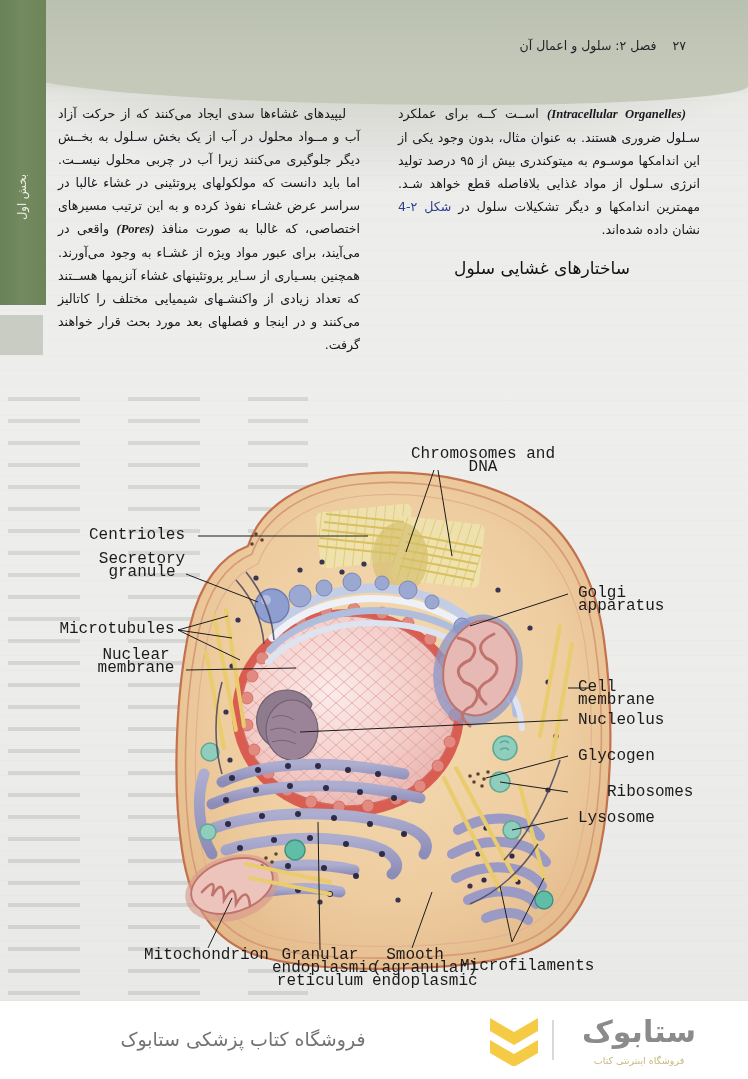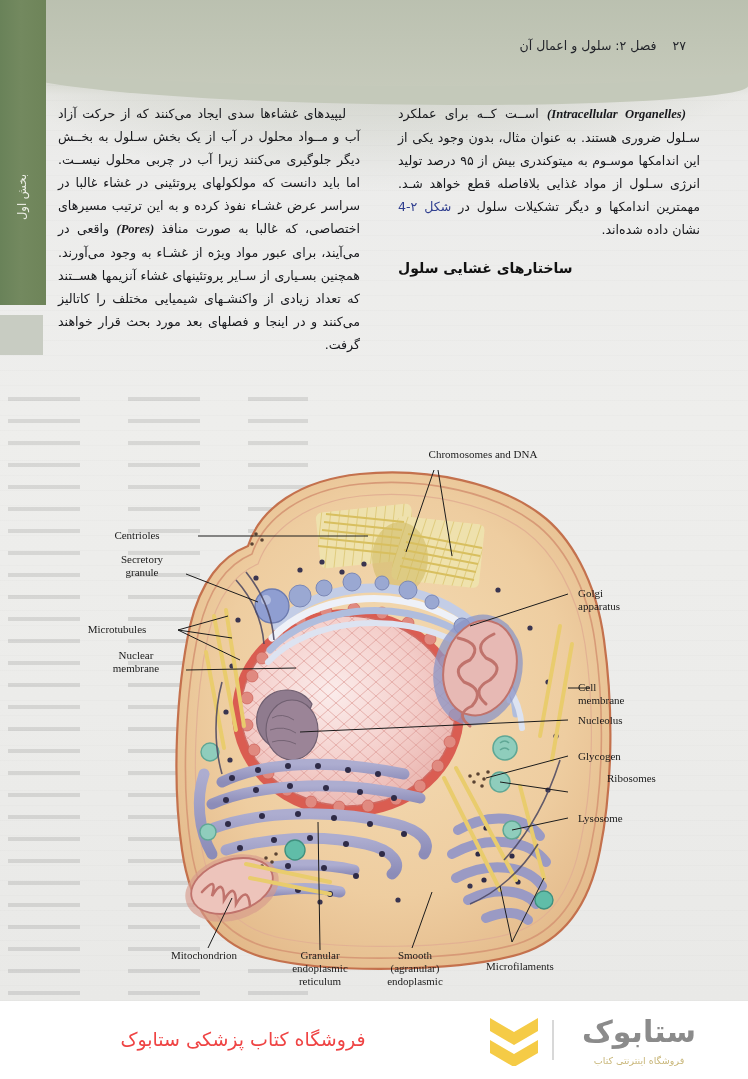--- a/index.html
+++ b/index.html
@@ -80,30 +80,30 @@
     color:#17181c;font-size:12.6px;line-height:23px;
     text-align:justify;direction:rtl;
     font-family:"DejaVu Sans",sans-serif;
   }
   #col-right{right:48px;}
   #col-left{left:58px;}
   .col p{margin:16px 0 0 0;text-indent:14px;}
   .col .en{font-family:"Liberation Serif",serif;font-style:italic;font-weight:700;}
   .col .ref{color:#2f3e8f;}
   .subhead{
-    margin-top:20px;margin-bottom:3px;font-weight:700;font-size:14px;
-    color:#111;text-indent:0;text-align:left;
+    margin-top:20px;margin-bottom:3px;font-weight:400;font-size:17px;
+    color:#111;text-indent:0;text-align:center;
   }
 
   
   #figure{position:absolute;left:0;top:430px;width:748px;height:570px;}
   #fig-svg{position:absolute;left:0;top:0;}
   .lbl{
-    position:absolute;color:#1b1b1b;font-size:11px;line-height:13px;
-    font-family:Liberation Serif, serif;direction:ltr;text-align:left;
+    position:absolute;color:#1b1b1b;font-size:16px;line-height:13px;
+    font-family:Liberation Mono, monospace;direction:ltr;text-align:left;
     white-space:pre-line;
   }
   .lbl.r{text-align:left;}
   .lbl.le{text-align:center;}
   .lbl.c{text-align:center;}
 
   
   #footer{
     position:absolute;left:0;top:1001px;width:748px;height:78px;background:#ffffff;
     display:flex;align-items:center;
@@ -116,21 +116,21 @@
     letter-spacing:-1px;direction:rtl;font-weight:700;
   }
   #logo-sub{
     position:absolute;right:0;bottom:2px;width:150px;text-align:center;
     font-size:9.5px;color:#c9b77a;font-family:"DejaVu Sans",sans-serif;direction:rtl;
   }
   #logo-divider{width:2px;height:40px;background:#d8d8d8;margin:0 10px;}
   #logo-chevrons{width:56px;height:52px;}
   #footer-right{flex:1;text-align:center;}
   #shop-name{
-    font-size:19px;color:#ef4444;font-family:"DejaVu Sans",sans-serif;direction:rtl;
+    font-size:19px;color:#737373;font-family:"DejaVu Sans",sans-serif;direction:rtl;
     margin-bottom:3px;
   }
   #site-url{
     font-size:24px;letter-spacing:3px;color:#2d2d2d;
     font-family:"Liberation Sans",sans-serif;direction:ltr;font-weight:400;
   }
   #site-url .hi{color:#f2c230;font-weight:700;}
 </style>
 </head>
 <body>
@@ -463,21 +463,21 @@
     <div class="lbl le" style="left:58px;top:193px;width:118px;">Microtubules</div>
     <div class="lbl le" style="left:88px;top:219px;width:96px;">Nuclear
 membrane</div>
 
     <div class="lbl r" style="left:578px;top:157px;width:110px;">Golgi
 apparatus</div>
     <div class="lbl r" style="left:578px;top:251px;width:110px;">Cell
 membrane</div>
     <div class="lbl r" style="left:578px;top:284px;width:110px;">Nucleolus</div>
     <div class="lbl r" style="left:578px;top:320px;width:110px;">Glycogen</div>
-    <div class="lbl r" style="left:578px;top:342px;width:110px;padding-left:29px;">Ribosomes</div>
+    <div class="lbl r" style="left:578px;top:356px;width:110px;padding-left:29px;">Ribosomes</div>
     <div class="lbl r" style="left:578px;top:382px;width:110px;">Lysosome</div>
 
     <div class="lbl c" style="left:144px;top:519px;width:120px;">Mitochondrion</div>
     <div class="lbl c" style="left:272px;top:519px;width:96px;">Granular
 endoplasmic
 reticulum</div>
     <div class="lbl c" style="left:372px;top:519px;width:86px;">Smooth
 (agranular)
 endoplasmic</div>
     <div class="lbl c" style="left:460px;top:530px;width:120px;">Microfilaments</div>

